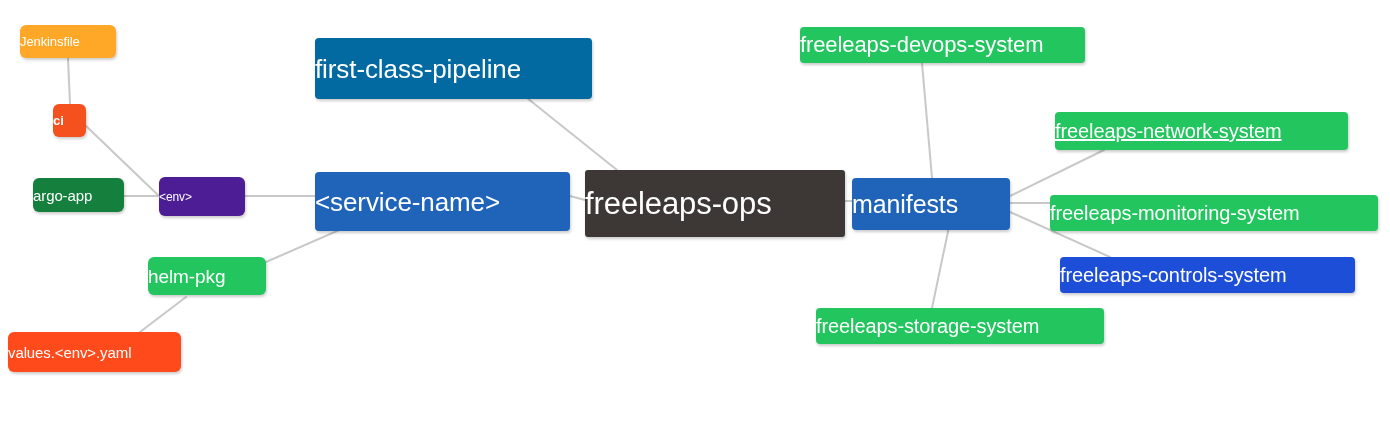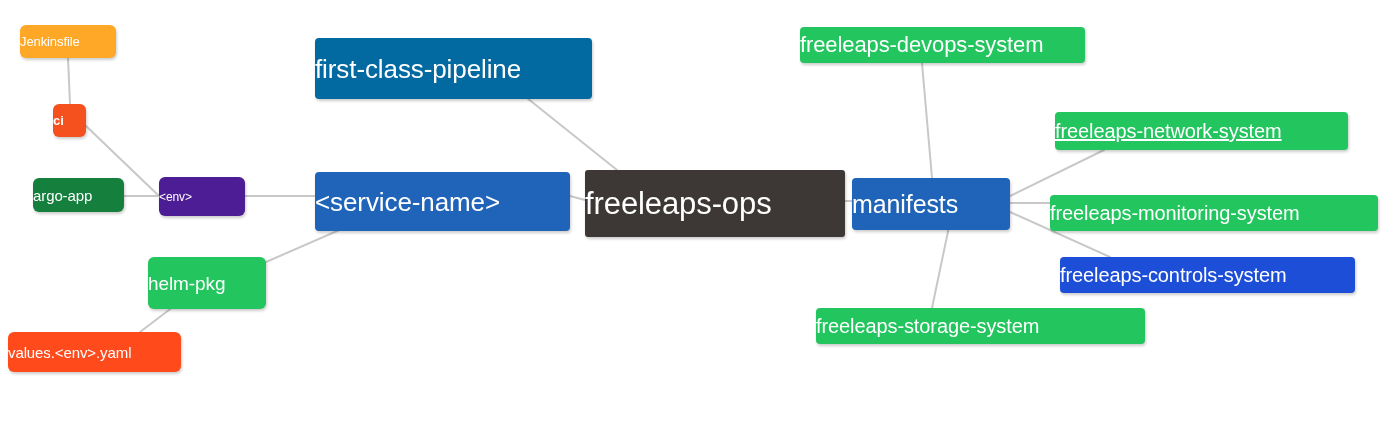--- a/index.html
+++ b/index.html
@@ -69,21 +69,21 @@
       </div>
       <div class="node sq" style="left: 53px; top: 104px; width: 33px; height: 33px; background: rgb(244, 81, 30); font-size: 13px; font-weight: bold;">
         <span>ci</span>
       </div>
       <div class="node sq" style="left: 33px; top: 178px; width: 91px; height: 34px; background: #15803d; font-size: 15px;">
         <span>argo-app</span>
       </div>
       <div class="node sq" style="left: 159px; top: 177px; width: 86px; height: 39px; background: #4c1d95; font-size: 12px;">
         <span>&lt;env&gt;</span>
       </div>
-      <div class="node sq" style="left: 148px; top: 257px; width: 118px; height: 52px; background: rgb(34, 197, 94); font-size: 19px;">
+      <div class="node sq" style="left: 148px; top: 257px; width: 118px; height: 38px; background: rgb(34, 197, 94); font-size: 19px;">
         <span>helm-pkg</span>
       </div>
       <div class="node sq" style="left: 8px; top: 332px; width: 173px; height: 40px; background: rgb(255, 74, 28); font-size: 15px;">
         <span>values.&lt;env&gt;.yaml</span>
       </div>
       <div class="node" style="left: 315px; top: 38px; width: 277px; height: 61px; background: #0369a1; font-size: 26px;">
         <span>first-class-pipeline</span>
       </div>
       <div class="node" style="left: 315px; top: 172px; width: 255px; height: 59px; background: rgb(31, 100, 184); font-size: 26px;">
         <span>&lt;service-name&gt;</span>
@@ -99,17 +99,17 @@
       </div>
       <div class="node" style="left: 1055px; top: 112px; width: 293px; height: 38px; background: rgb(34, 197, 94); font-size: 20px; text-decoration: underline;">
         <span>freeleaps-network-system</span>
       </div>
       <div class="node" style="left: 1050px; top: 187px; width: 328px; height: 36px; background: rgb(34, 197, 94); font-size: 20px; margin-top: 8px;">
         <span>freeleaps-monitoring-system</span>
       </div>
       <div class="node" style="left: 1060px; top: 257px; width: 295px; height: 36px; background: #1d4ed8; font-size: 20px;">
         <span>freeleaps-controls-system</span>
       </div>
-      <div class="node" style="left: 816px; top: 308px; width: 329px; height: 36px; background: rgb(34, 197, 94); font-size: 20px;">
+      <div class="node" style="left: 816px; top: 308px; width: 288px; height: 36px; background: rgb(34, 197, 94); font-size: 20px;">
         <span>freeleaps-storage-system</span>
       </div>
     </div>
 </div>
 
 </body></html>

